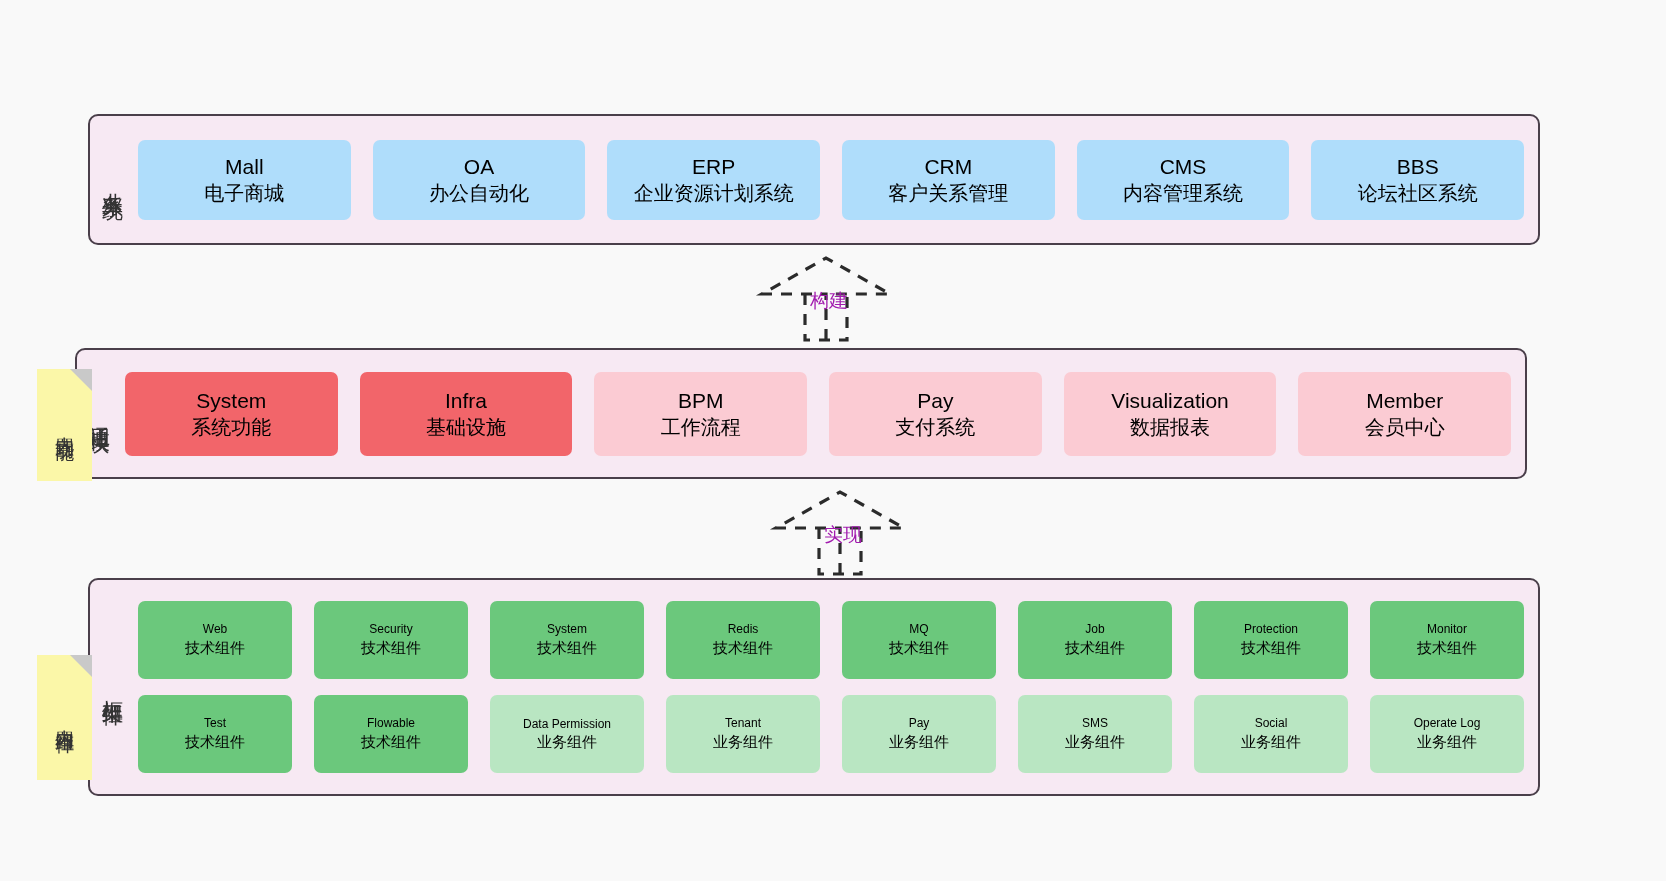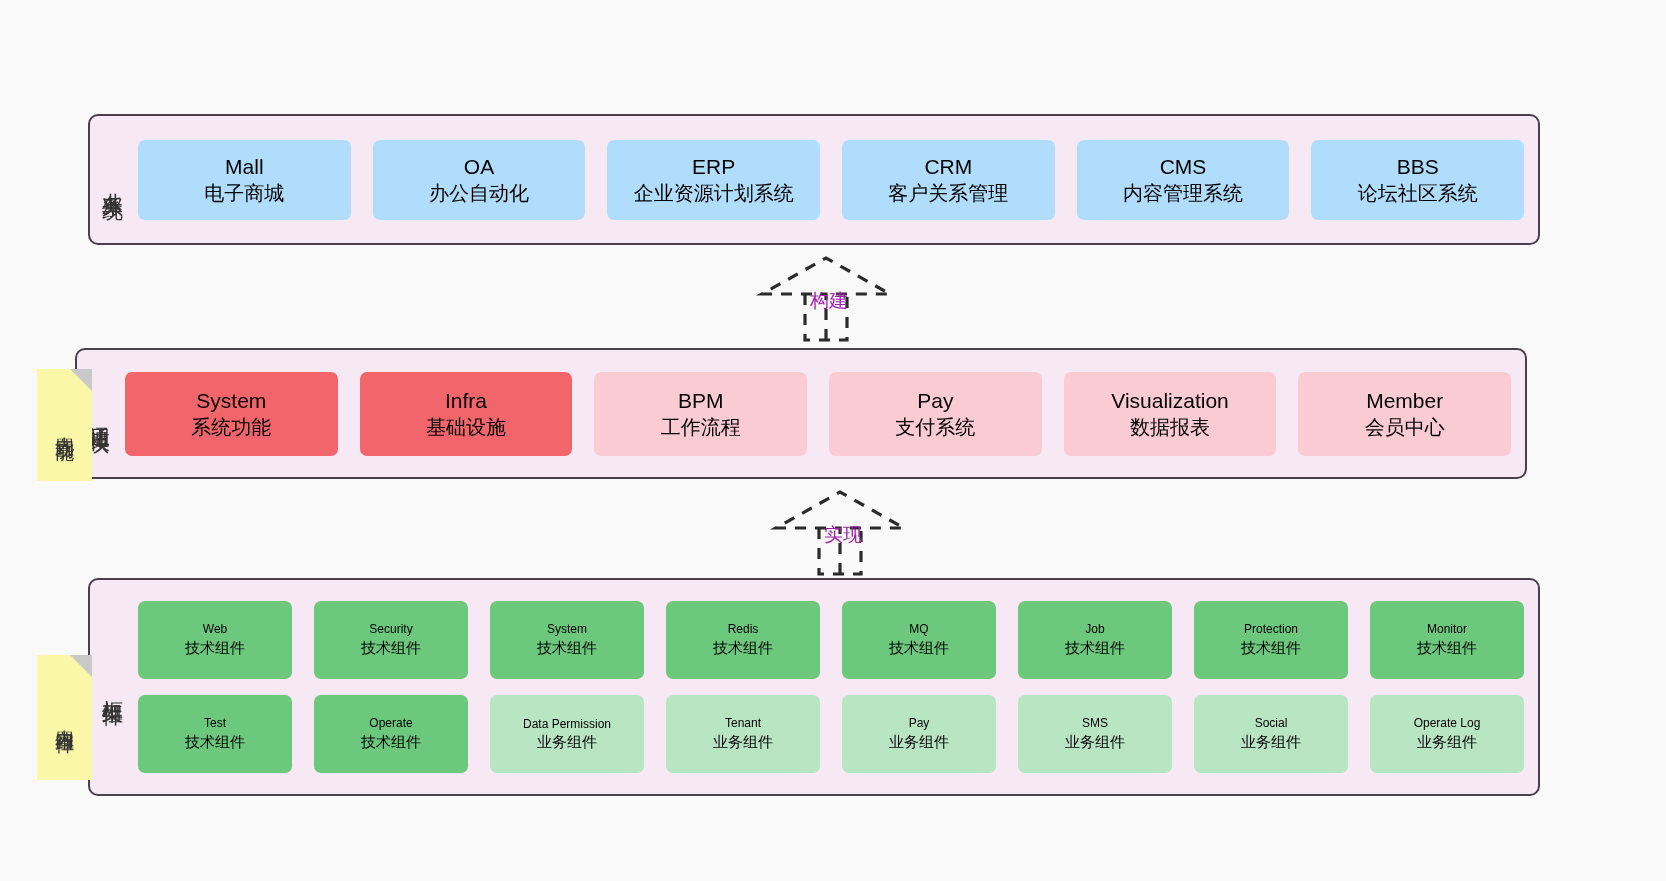--- a/index.html
+++ b/index.html
@@ -248,21 +248,21 @@
           <span class="t1">Monitor</span>
           <span class="t2">技术组件</span>
         </div>
       </div>
       <div class="row">
         <div class="box b-green h3-box small">
           <span class="t1">Test</span>
           <span class="t2">技术组件</span>
         </div>
         <div class="box b-green h3-box small">
-          <span class="t1">Operate</span>
+          <span class="t1">Flowable</span>
           <span class="t2">技术组件</span>
         </div>
         <div class="box b-lightgreen h3-box small">
           <span class="t1" style="display:block; max-width:90px; line-height:1.22;">Data Permission</span>
           <span class="t2">业务组件</span>
         </div>
         <div class="box b-lightgreen h3-box small">
           <span class="t1">Tenant</span>
           <span class="t2">业务组件</span>
         </div>

